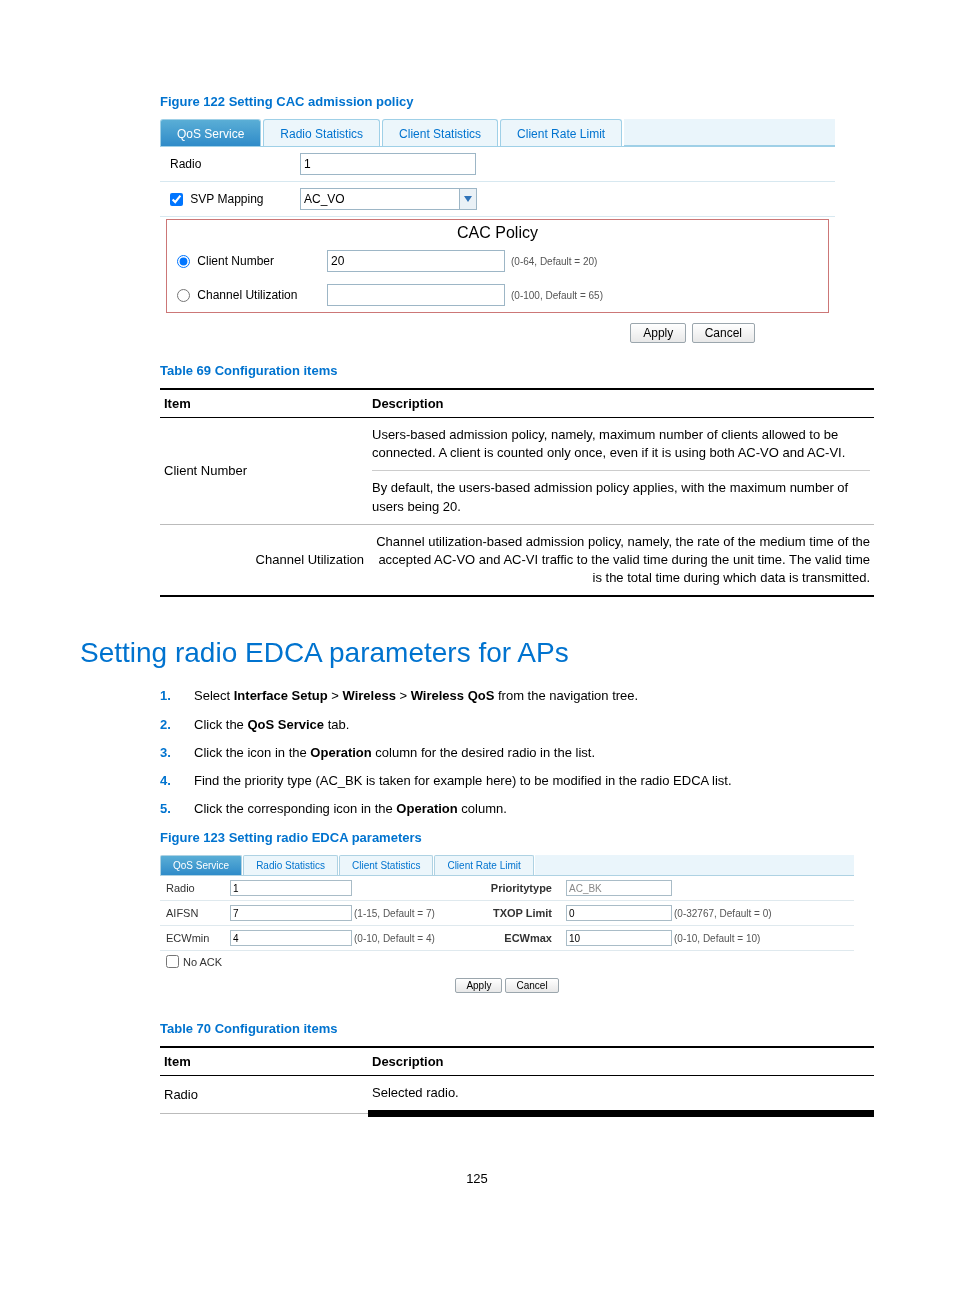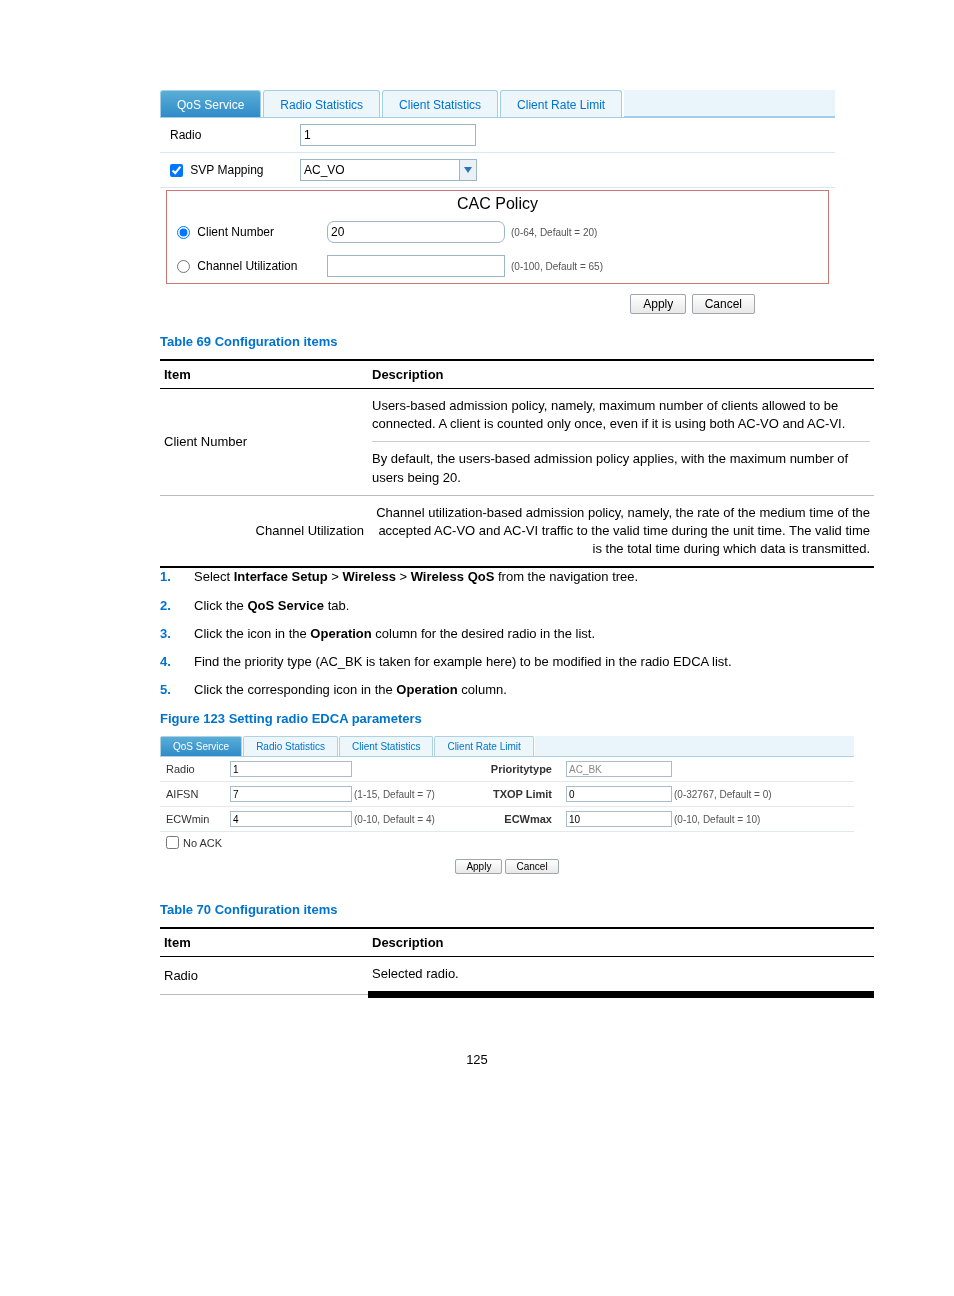--- a/index.html
+++ b/index.html
@@ -205,20 +205,21 @@
   .center { text-align:center; padding:6px 0;}
   .pagenum { text-align:center; margin-top: 54px; font-size:13px;}
   input[type=checkbox], input[type=radio]{ margin:0 4px 0 0; vertical-align:middle;}
 </style>
 </head>
 <body>
 
 <div class="page">
 
   <div class="content-indent">
+    <div class="caption">Figure 122 Setting CAC admission policy</div>
 
     <div class="panel">
       <div class="tabs">
         <div class="tab active">QoS Service</div>
         <div class="tab">Radio Statistics</div>
         <div class="tab">Client Statistics</div>
         <div class="tab">Client Rate Limit</div>
         <div class="tab-fill"></div>
       </div>
 
@@ -240,21 +241,21 @@
           </span>
       </div>
 
       <div class="cac-box">
         <div class="cac-legend">CAC Policy</div>
         <div class="form-row" style="border:0;">
           <span class="form-label" style="width:150px;">
             <input type="radio" checked="" style="">
             <span>Client Number</span>
           </span>
-          <input class="form-input" style="width: 170px; border-radius: 7px;" value="20">
+          <input class="form-input" style="width: 170px;" value="20">
           <span class="hint" style="margin-left:6px">(0-64, Default = 20)</span>
         </div>
         <div class="form-row" style="border:0;">
           <span class="form-label" style="width:150px;">
             <input type="radio" style="">
             <span>Channel Utilization</span>
           </span>
           <input class="form-input" style="width: 170px;" value="">
           <span class="hint" style="margin-left:6px">(0-100, Default = 65)</span>
         </div>
@@ -281,20 +282,21 @@
         </td>
       </tr>
       <tr class="last">
         <td>Channel Utilization</td>
         <td>Channel utilization-based admission policy, namely, the rate of the medium time of the accepted AC-VO and AC-VI traffic to the valid time during the unit time. The valid time is the total time during which data is transmitted.</td>
       </tr>
     </tbody>
       </table>
   </div>
 
+  <h1 class="section">Setting radio EDCA parameters for APs</h1>
 
   <div class="content-indent">
     <ol class="steps">
       <li>
           <span class="num">1.</span>
           <span><span>Select </span><b>Interface Setup</b><span> &gt; </span><b>Wireless</b><span> &gt; </span><b>Wireless QoS</b><span> from the navigation tree.</span></span>
         </li>
       <li>
           <span class="num">2.</span>
           <span><span>Click the </span><b>QoS Service</b><span> tab.</span></span>

